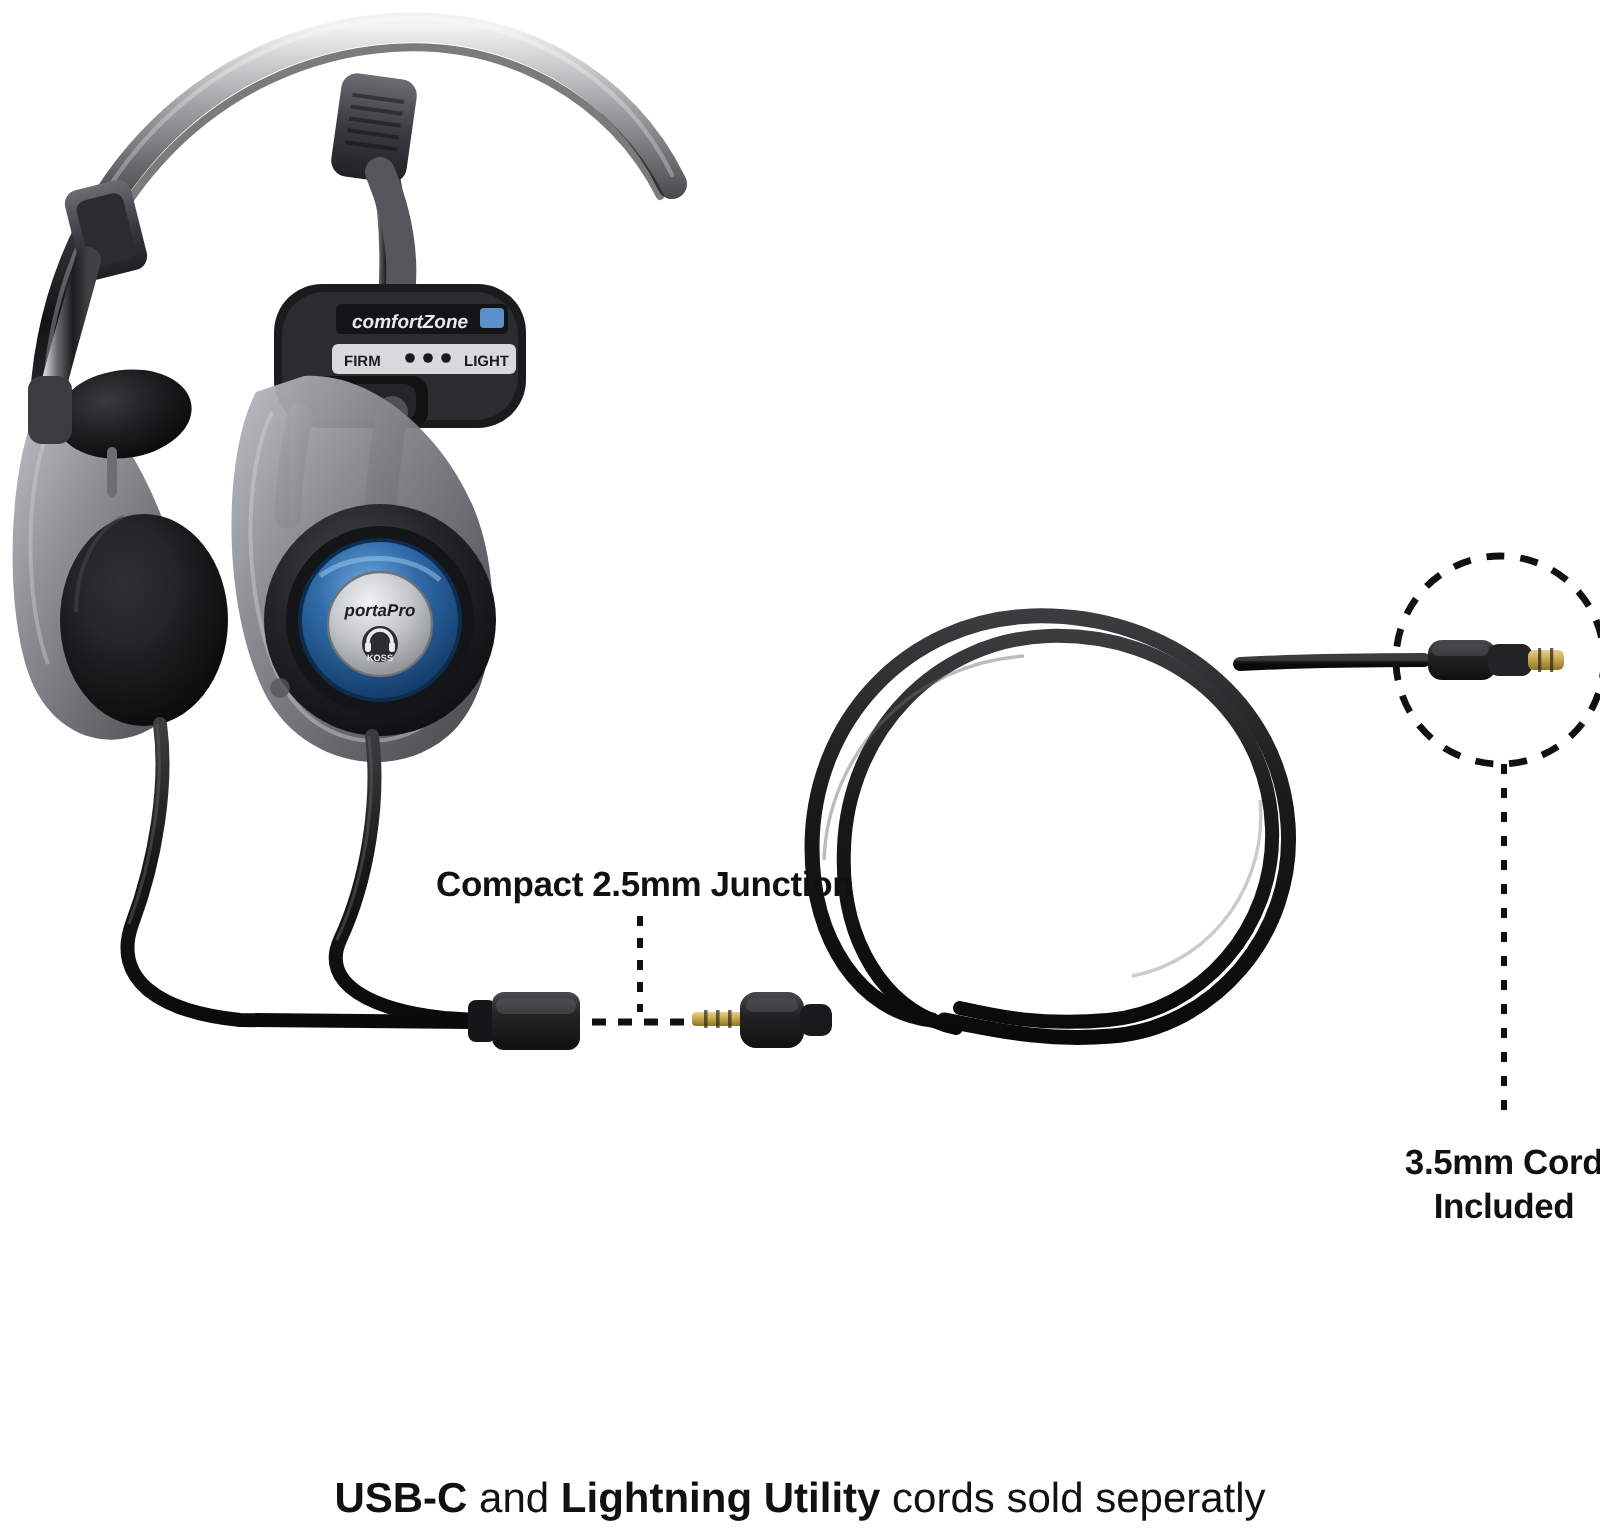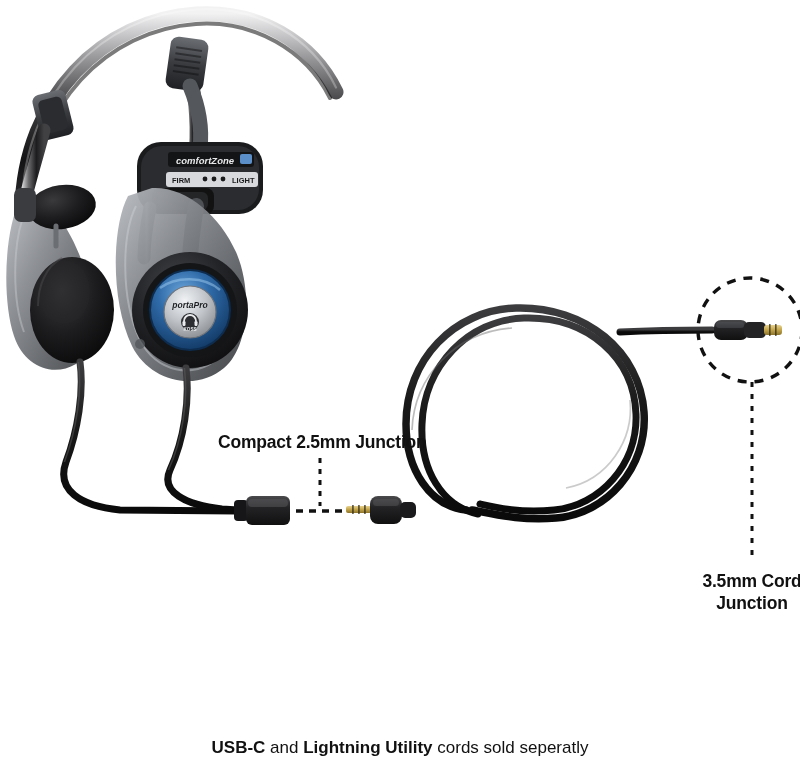--- a/index.html
+++ b/index.html
@@ -47,21 +47,21 @@
     line-height: 1.28;
     white-space: normal;
     width: 110px;
   }
   #caption {
     position: absolute;
     left: 0;
     top: 738px;
     width: 800px;
     text-align: center;
-    font-size: 17px;
+    font-size: 21px;
     color: #111111;
   }
   #caption .strong { font-weight: bold; }
   #caption .light  { font-weight: normal; }
 </style>
 </head>
 <body>
 
 <div id="stage">
 
@@ -285,20 +285,20 @@
 
     <circle cx="750" cy="330" r="52" fill="none" stroke="#111111" stroke-width="3.4" stroke-dasharray="9 8"></circle>
 
     <line x1="752" y1="382" x2="752" y2="562" stroke="#111111" stroke-width="3" stroke-dasharray="5 7"></line>
   </svg>
 
   <div class="label" id="label-junction">Compact 2.5mm Junction</div>
 
   <div class="label" id="label-cord">
     <span>3.5mm Cord</span><br>
-    <span>Junction</span>
+    <span>Included</span>
   </div>
 
   <div id="caption">
     <span class="strong">USB-C</span><span class="light"> and </span><span class="strong">Lightning Utility</span><span class="light"> cords sold seperatly</span>
   </div>
 
 </div>
 
 </body></html>

